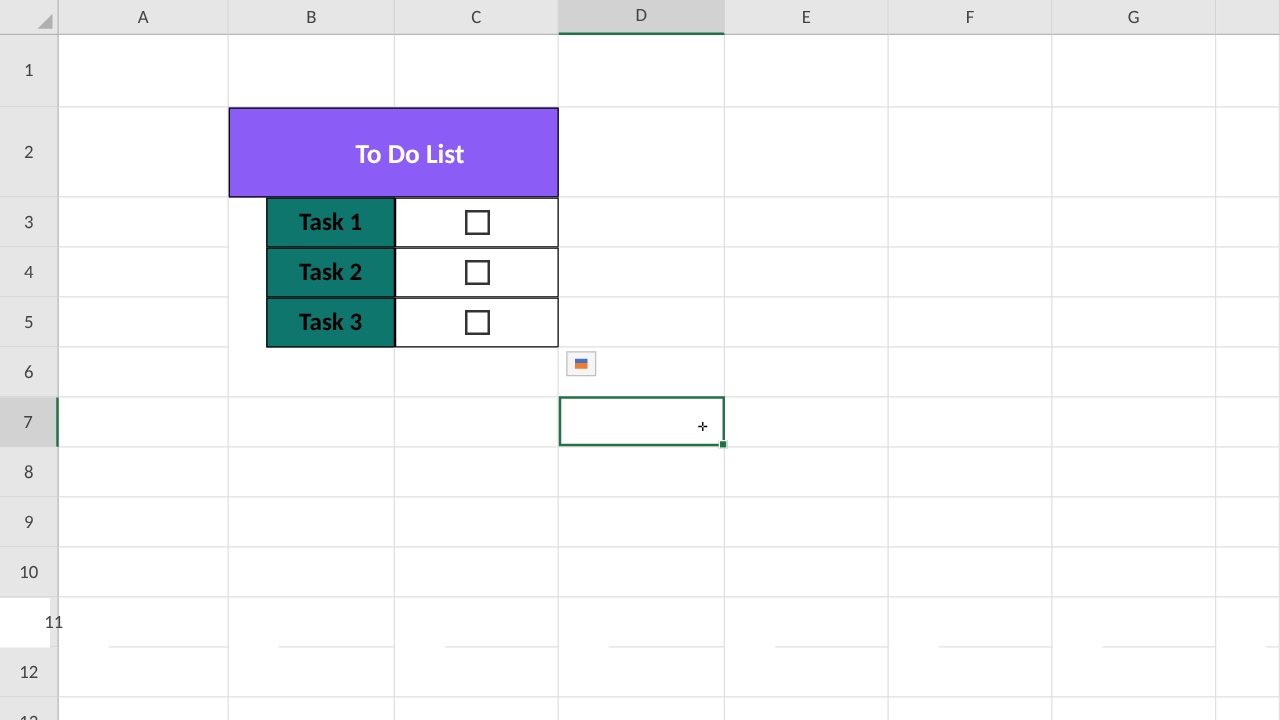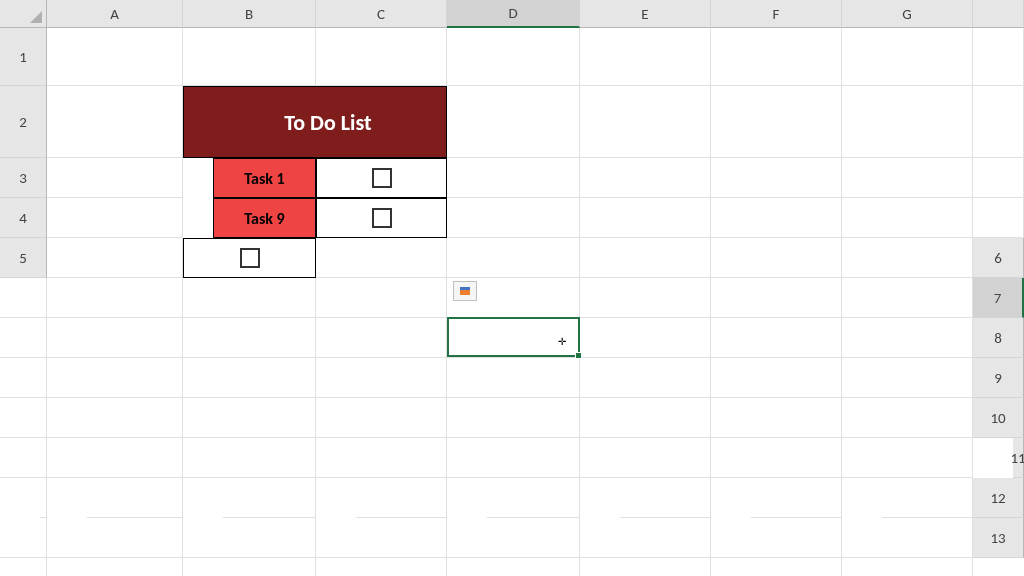--- a/index.html
+++ b/index.html
@@ -79,32 +79,32 @@
     .row-5 { height: 40px; }
     .row-6 { height: 40px; }
     .row-7 { height: 40px; }
     .row-8 { height: 40px; }
     .row-9 { height: 40px; }
     .row-10 { height: 40px; text-align: right; }
     .row-11 { height: 40px; margin-left: 40px; }
     .row-12 { height: 40px; text-align: center; }
     .row-13 { height: 40px; }
     .todo-header {
-      background: #7f1d1d;
+      background: #8b5cf6;
       color: #ffffff;
       font-weight: bold;
       font-size: 22px;
       border: 1px solid #000;
       padding-left: 26px;
     }
     .task-label {
       font-weight: bold;
-      font-size: 16px;
+      font-size: 20px;
       border: 1px solid #000;
-      background: #ef4444;
+      background: #0f766e;
       margin-left: 30px;
     }
     .checkbox-cell {
       border: 1px solid #000;
       background: #fff;
     }
     .checkbox-box {
       width: 20px;
       height: 20px;
       border: 2px solid #333;
@@ -194,32 +194,33 @@
       <div class="checkbox-box"></div>
     </div>
   <div class="cell row-3"></div>
   <div class="cell row-3"></div>
   <div class="cell row-3"></div>
   <div class="cell row-3"></div>
   <div class="cell row-3"></div>
 
   <div class="row-header row-4">4</div>
   <div class="cell row-4"></div>
-  <div class="cell row-4 task-label">Task 9</div>
+  <div class="cell row-4 task-label">Task 2</div>
   <div class="cell row-4 checkbox-cell">
       <div class="checkbox-box"></div>
     </div>
   <div class="cell row-4"></div>
   <div class="cell row-4"></div>
   <div class="cell row-4"></div>
   <div class="cell row-4"></div>
   <div class="cell row-4"></div>
 
   <div class="row-header row-5">5</div>
   <div class="cell row-5"></div>
+  <div class="cell row-5 task-label">Task 3</div>
   <div class="cell row-5 checkbox-cell">
       <div class="checkbox-box"></div>
     </div>
   <div class="cell row-5"></div>
   <div class="cell row-5"></div>
   <div class="cell row-5"></div>
   <div class="cell row-5"></div>
   <div class="cell row-5"></div>
 
   <div class="row-header row-6">6</div>

